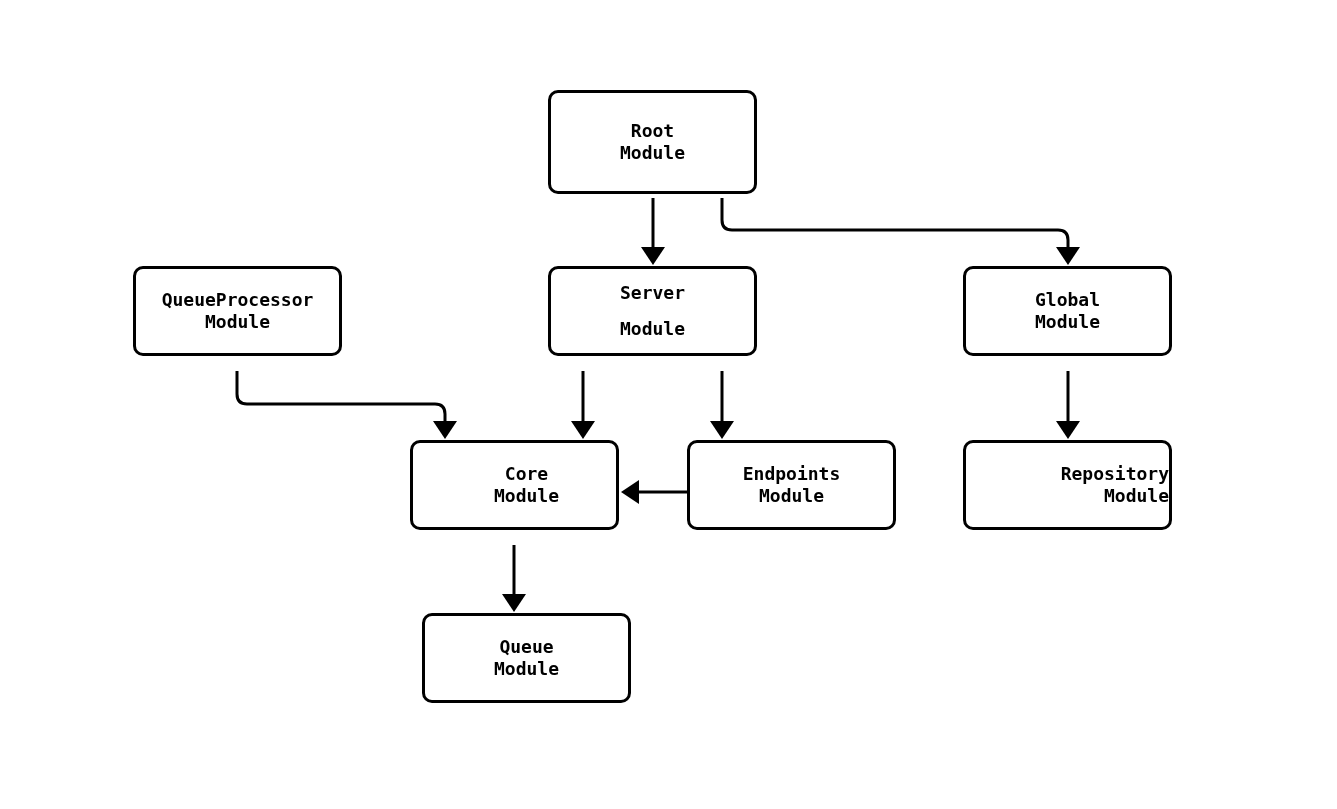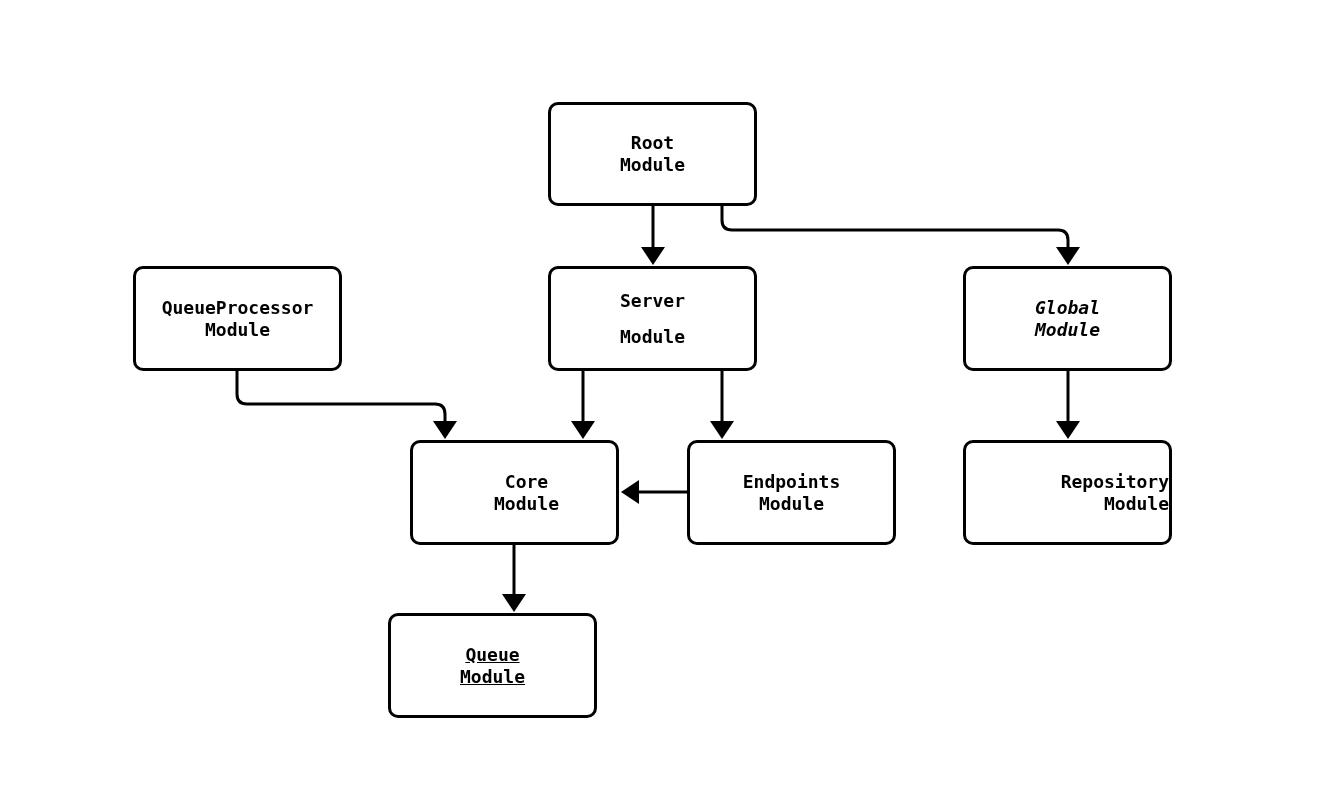--- a/index.html
+++ b/index.html
@@ -23,47 +23,47 @@
     stroke-width: 3;
     stroke-linecap: butt;
   }
   .edge-layer polygon {
     fill: #000000;
     stroke: none;
   }
   .node {
     position: absolute;
     width: 209px;
-    height: 105px;
+    height: 90px;
     background: #ffffff;
     border: 3px solid #000000;
     border-radius: 10px;
     display: flex;
     flex-direction: column;
     align-items: center;
     justify-content: center;
     text-align: center;
   }
   .node span {
     display: block;
     font-size: 18px;
     font-weight: bold;
     line-height: 22px;
     color: #000000;
     white-space: nowrap;
   }
   
-  .pos-root          { left: 548px; top:  102px; height: 104px; }
+  .pos-root          { left: 548px; top:  90px; height: 104px; }
   .pos-queueproc     { left: 133px; top: 266px; }
   .pos-server        { left: 548px; top: 266px; gap: 14px; }
-  .pos-global        { left: 963px; top: 266px; font-style: italic; }
+  .pos-global        { left: 963px; top: 266px; }
   .pos-core          { left: 410px; top: 440px; padding-left: 24px; }
   .pos-endpoints     { left: 687px; top: 440px; }
   .pos-repository    { left: 963px; top: 440px; align-items: flex-end; }
-  .pos-queue         { left: 388px; top: 613px; text-decoration: underline; }
+  .pos-queue         { left: 422px; top: 613px; }
 </style>
 </head>
 <body>
 
 <div class="canvas">
 
   <svg class="edge-layer" width="1337" height="809" viewBox="0 0 1337 809">
 
     <g>
       <path d="M653 198 L653 249"></path>

